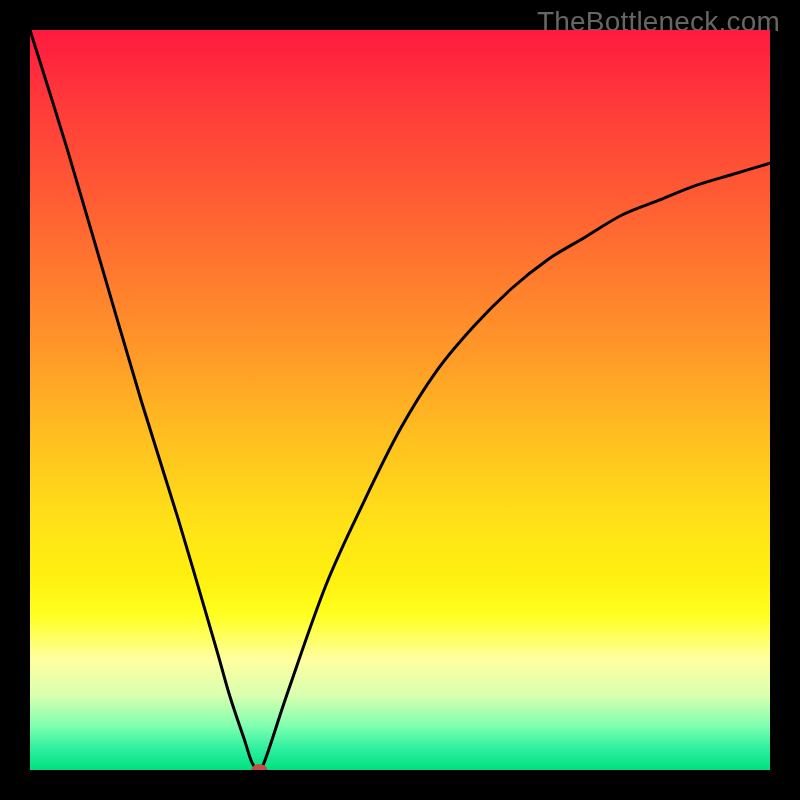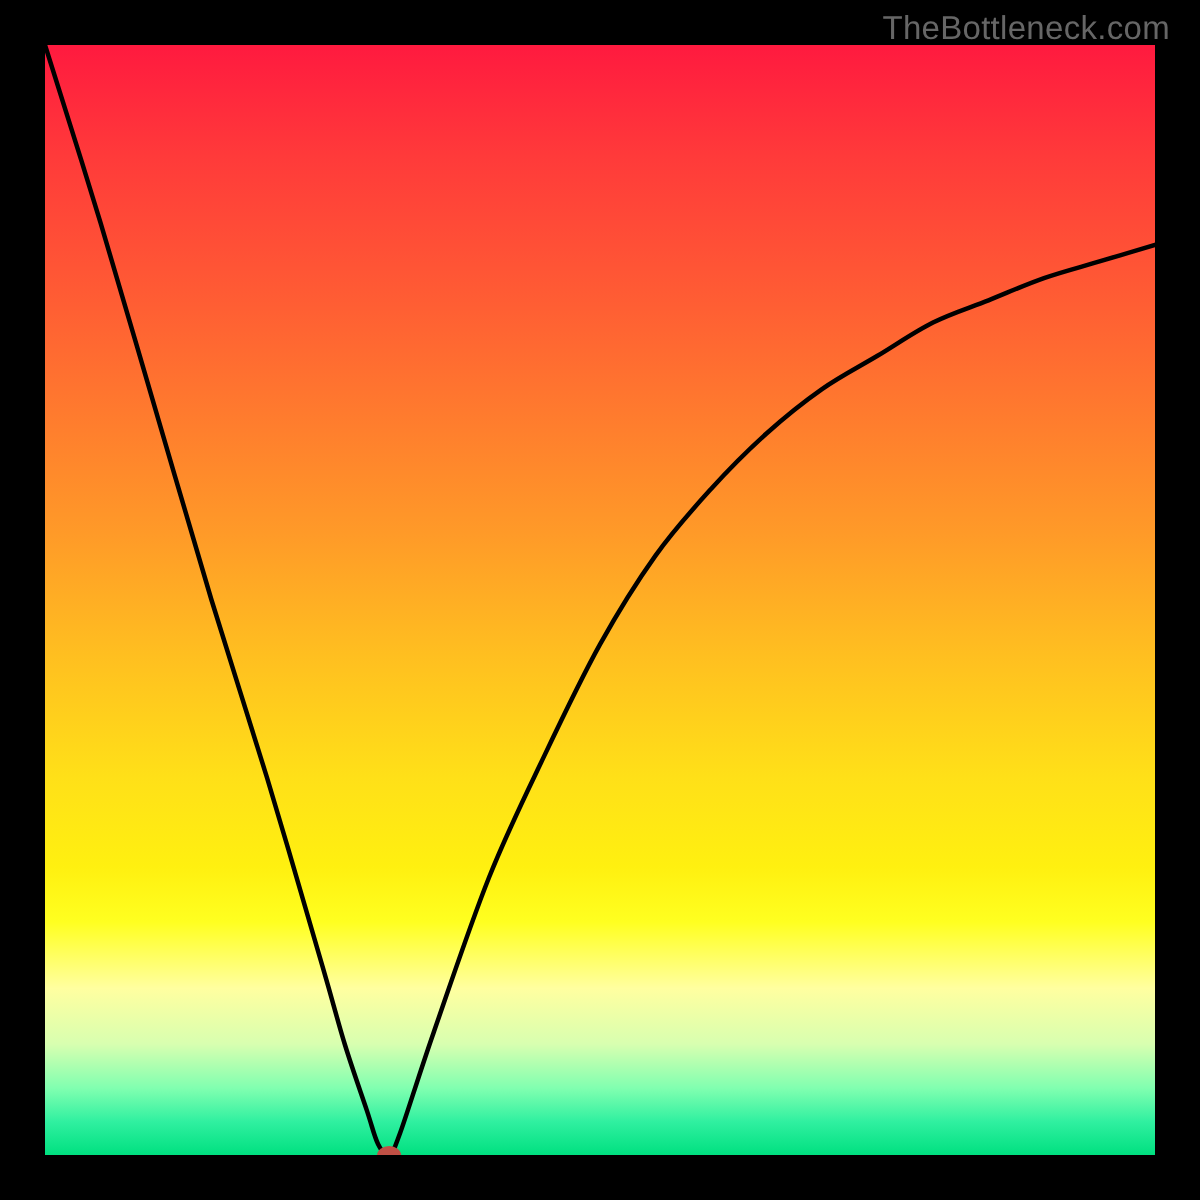--- a/index.html
+++ b/index.html
@@ -43,21 +43,21 @@
       #80ffb0 94%,
       #30f0a0 97%,
       #00e080 100%
     );
   }
   .watermark {
     position: absolute;
     top: 6px;
     right: 20px;
     color: #666;
-    font-size: 22px;
+    font-size: 28px;
     font-weight: 500;
     letter-spacing: 0.2px;
     user-select: none;
   }
   svg.curve {
     position: absolute;
     inset: 0;
     width: 100%;
     height: 100%;
   }

